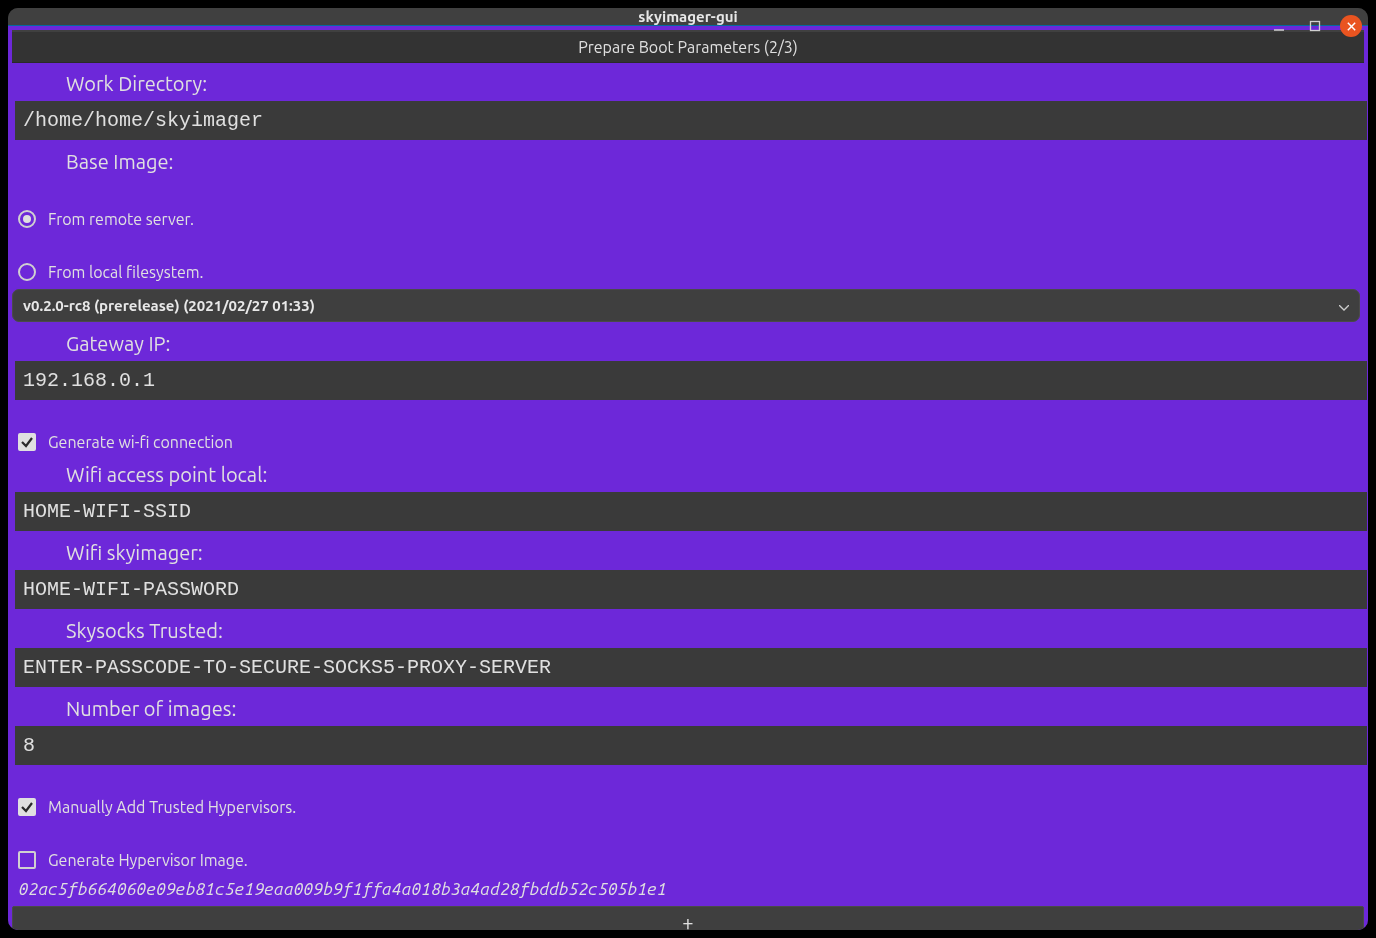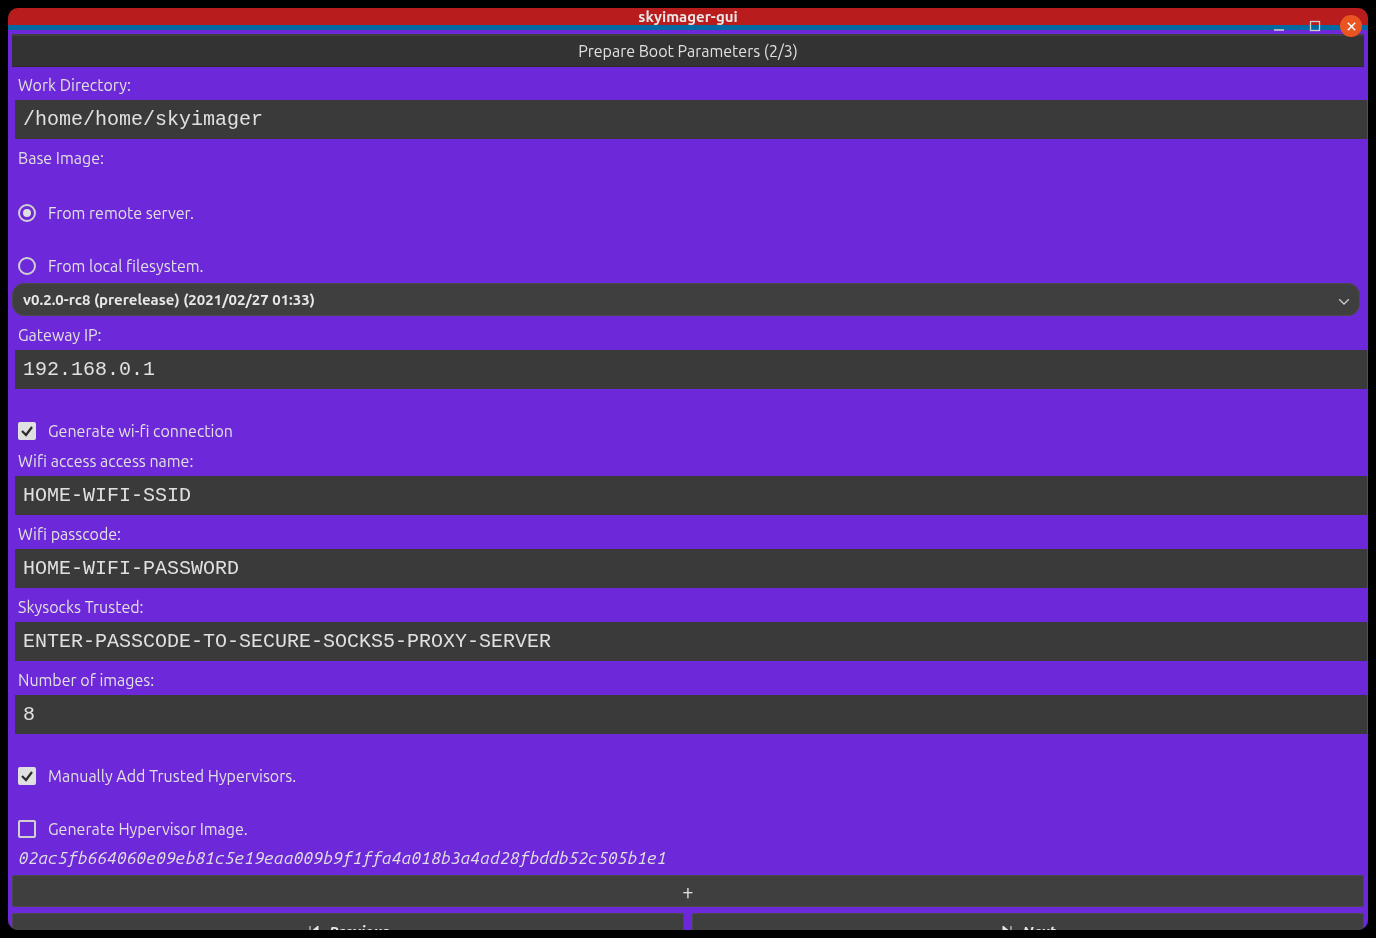--- a/index.html
+++ b/index.html
@@ -23,26 +23,26 @@
     width: 1360px;
     height: 922px;
     background: #2a2a2a;
     border-radius: 10px;
     overflow: hidden;
     display: flex;
     flex-direction: column;
   }
   .titlebar {
     height: 36px;
-    background: #b91c1c;
+    background: #404040;
     display: flex;
     align-items: center;
     justify-content: center;
     position: relative;
-    border-bottom: 5px solid #0369a1;
+    border-bottom: 1px solid #0369a1;
   }
   .titlebar-title {
     color: #e8e8e8;
     font-weight: bold;
     font-size: 15px;
   }
   .titlebar-controls {
     position: absolute;
     right: 6px;
     top: 0;
@@ -82,22 +82,23 @@
     text-align: center;
     padding: 6px 0;
     font-size: 16px;
     color: #e0e0e0;
     border-top: 2px solid #404040;
     border-bottom: 1px solid #2a2a2a;
     margin-bottom: 1px;
   }
   .label {
     padding: 8px 6px 6px 6px;
-    font-size: 16px;
-    color: #e0e0e0;
+    font-size: 20px;
+    color: #e0e0e0;
+    margin-left: 48px;
   }
   .input-box {
     background: #3a3a3a;
     border: none;
     padding: 8px 8px;
     margin: 0 0 2px 3px;
     font-size: 20px;
     color: #e0e0e0;
     width: 100%;
     font-family: Liberation Mono, monospace;
@@ -153,21 +154,21 @@
   }
   .dropdown {
     background: #3f3f3f;
     border: 1px solid #4a4a4a;
     padding: 7px 10px;
     margin: 4px 4px 2px 0;
     display: flex;
     align-items: center;
     justify-content: space-between;
     cursor: pointer;
-    border-radius: 12px;
+    border-radius: 7px;
   }
   .dropdown-text {
     font-weight: bold;
     font-size: 15px;
     color: #e8e8e8;
   }
   .dropdown-caret {
     color: #ccc;
   }
   .hyper-key {
@@ -279,24 +280,24 @@
 
     <div class="check-row">
       <span class="checkbox checked">
         <svg viewBox="0 0 14 14">
             <path d="M2 7 L6 11 L12 3" fill="none" stroke="#2a2a2a" stroke-width="2.2"></path>
           </svg>
       </span>
       <span>Generate wi-fi connection</span>
     </div>
 
-    <div class="label">Wifi access access name:</div>
+    <div class="label">Wifi access point local:</div>
     <input class="input-box" value="HOME-WIFI-SSID" style="">
 
-    <div class="label">Wifi passcode:</div>
+    <div class="label">Wifi skyimager:</div>
     <input class="input-box" value="HOME-WIFI-PASSWORD" style="">
 
     <div class="label">Skysocks Trusted:</div>
     <input class="input-box" value="ENTER-PASSCODE-TO-SECURE-SOCKS5-PROXY-SERVER" style="">
 
     <div class="label">Number of images:</div>
     <input class="input-box" value="8" style="">
 
     <div class="check-row">
       <span class="checkbox checked">

